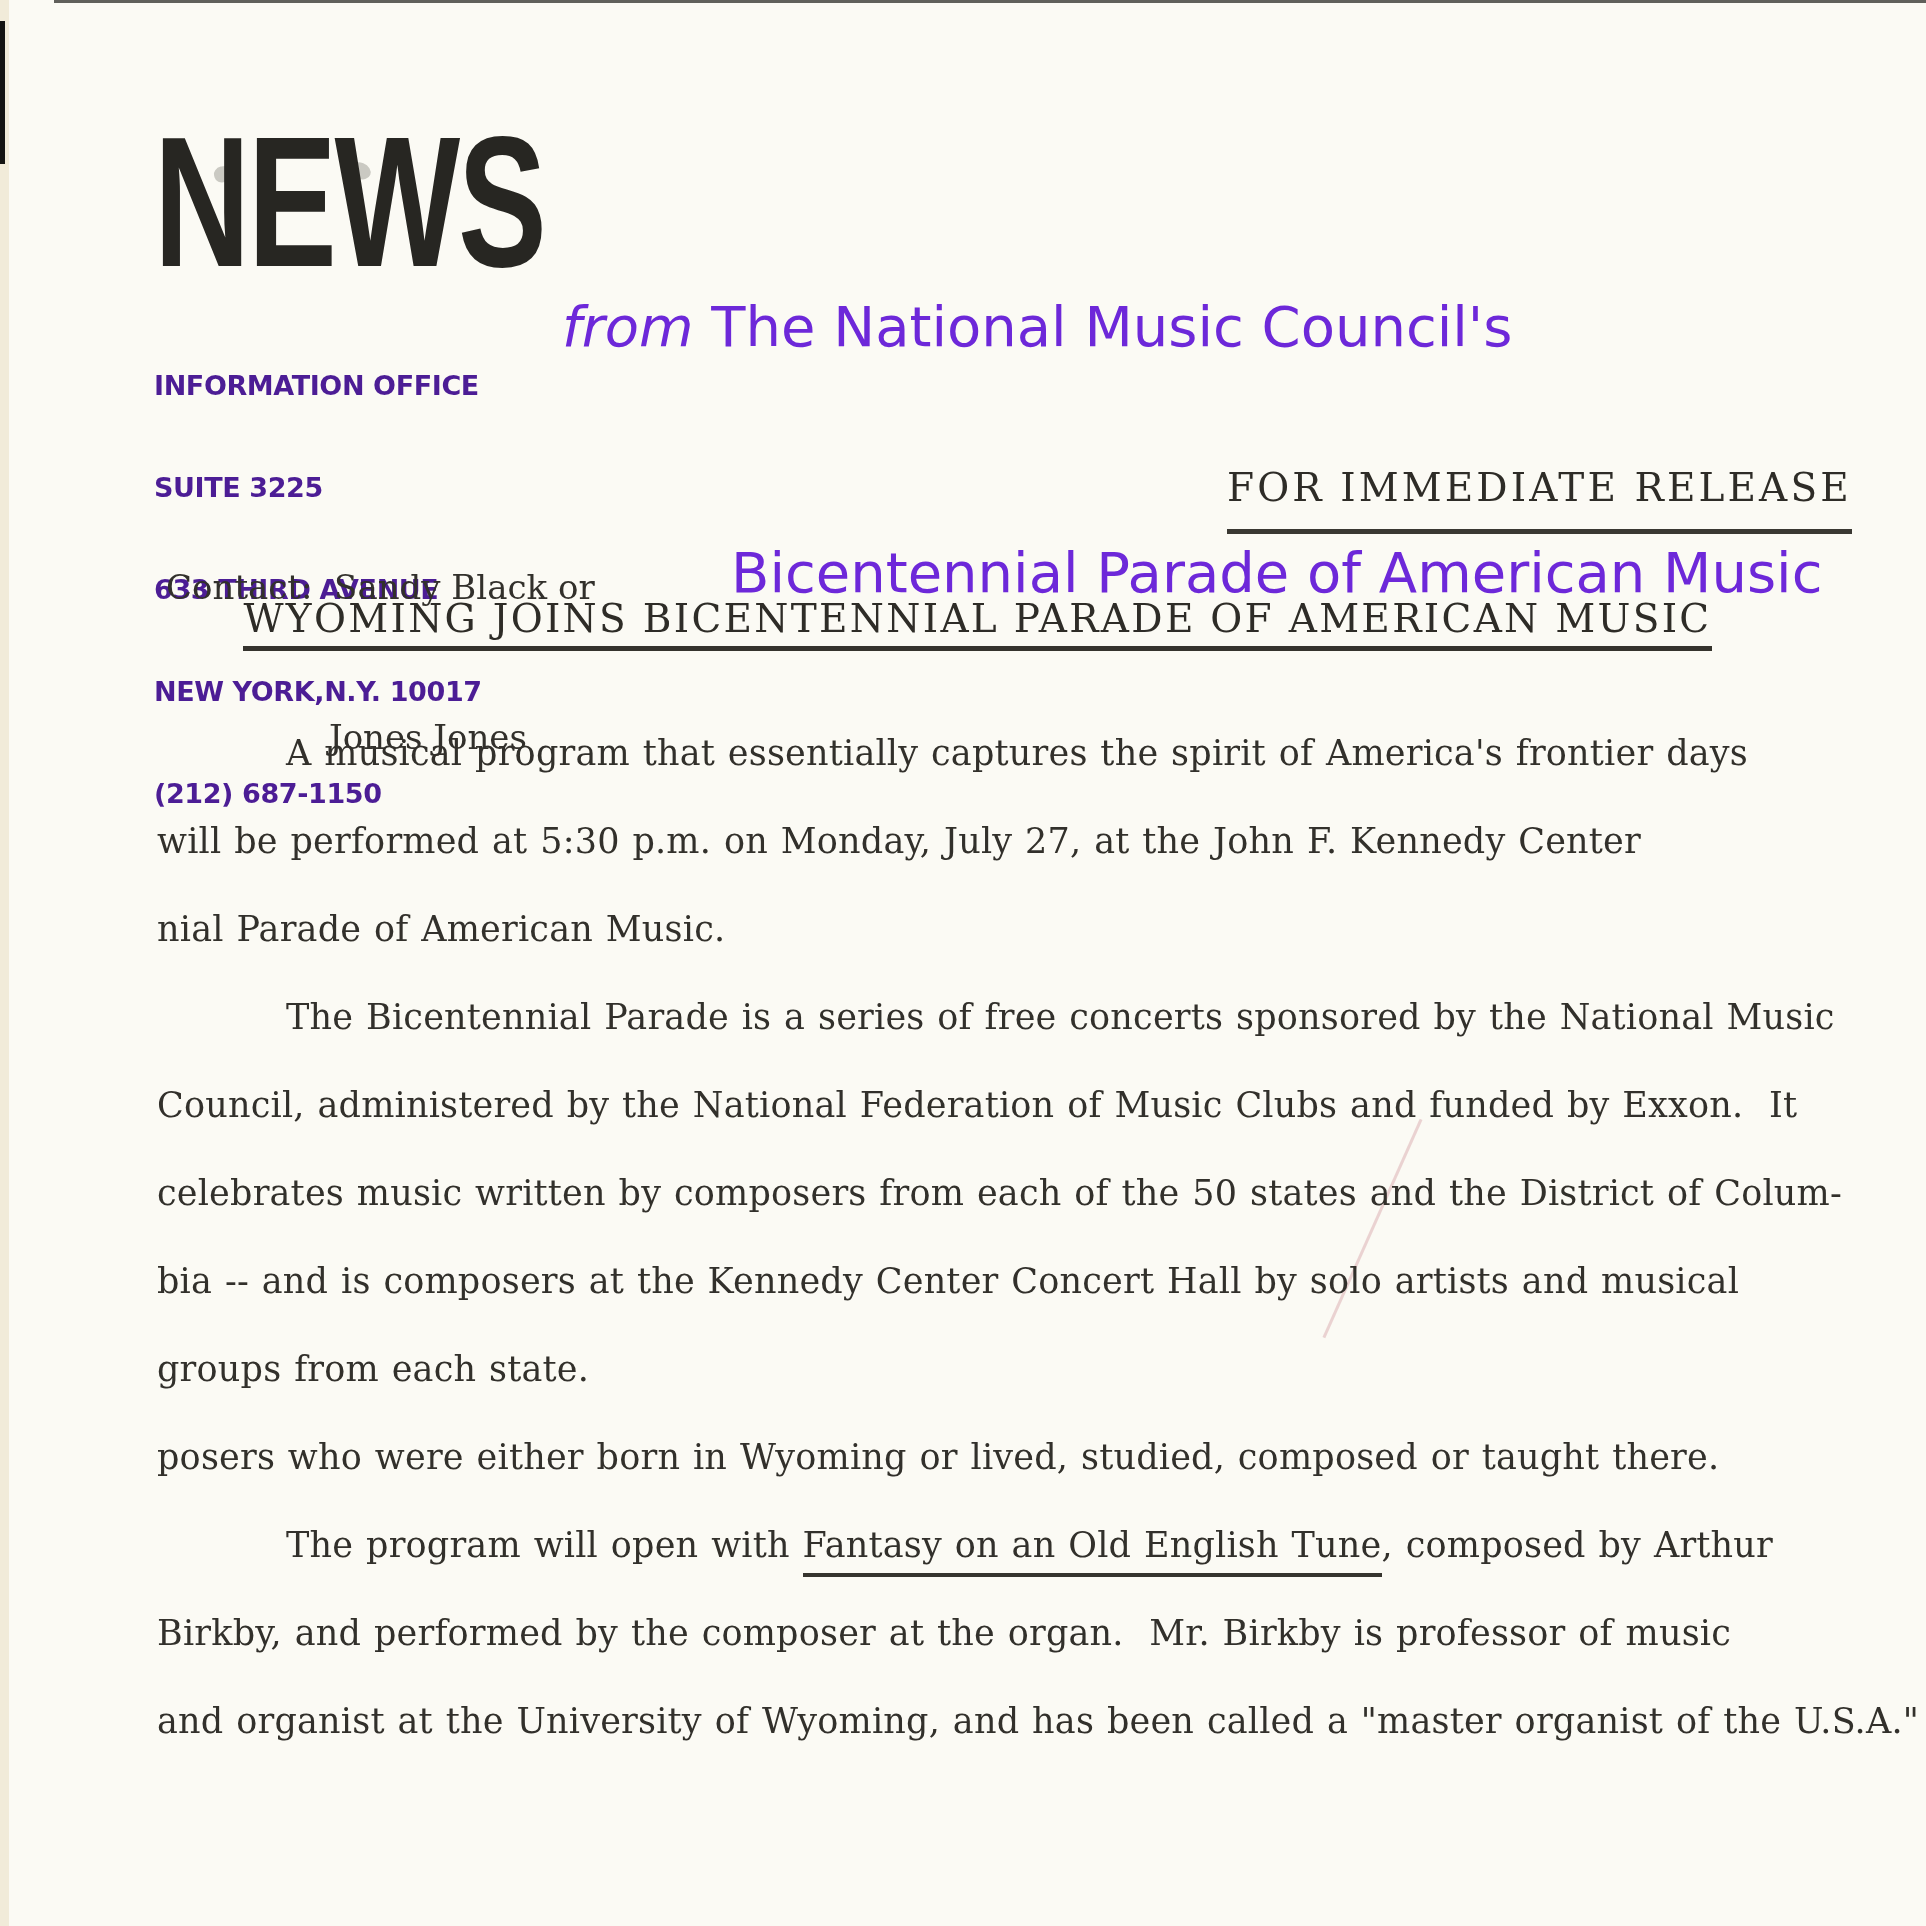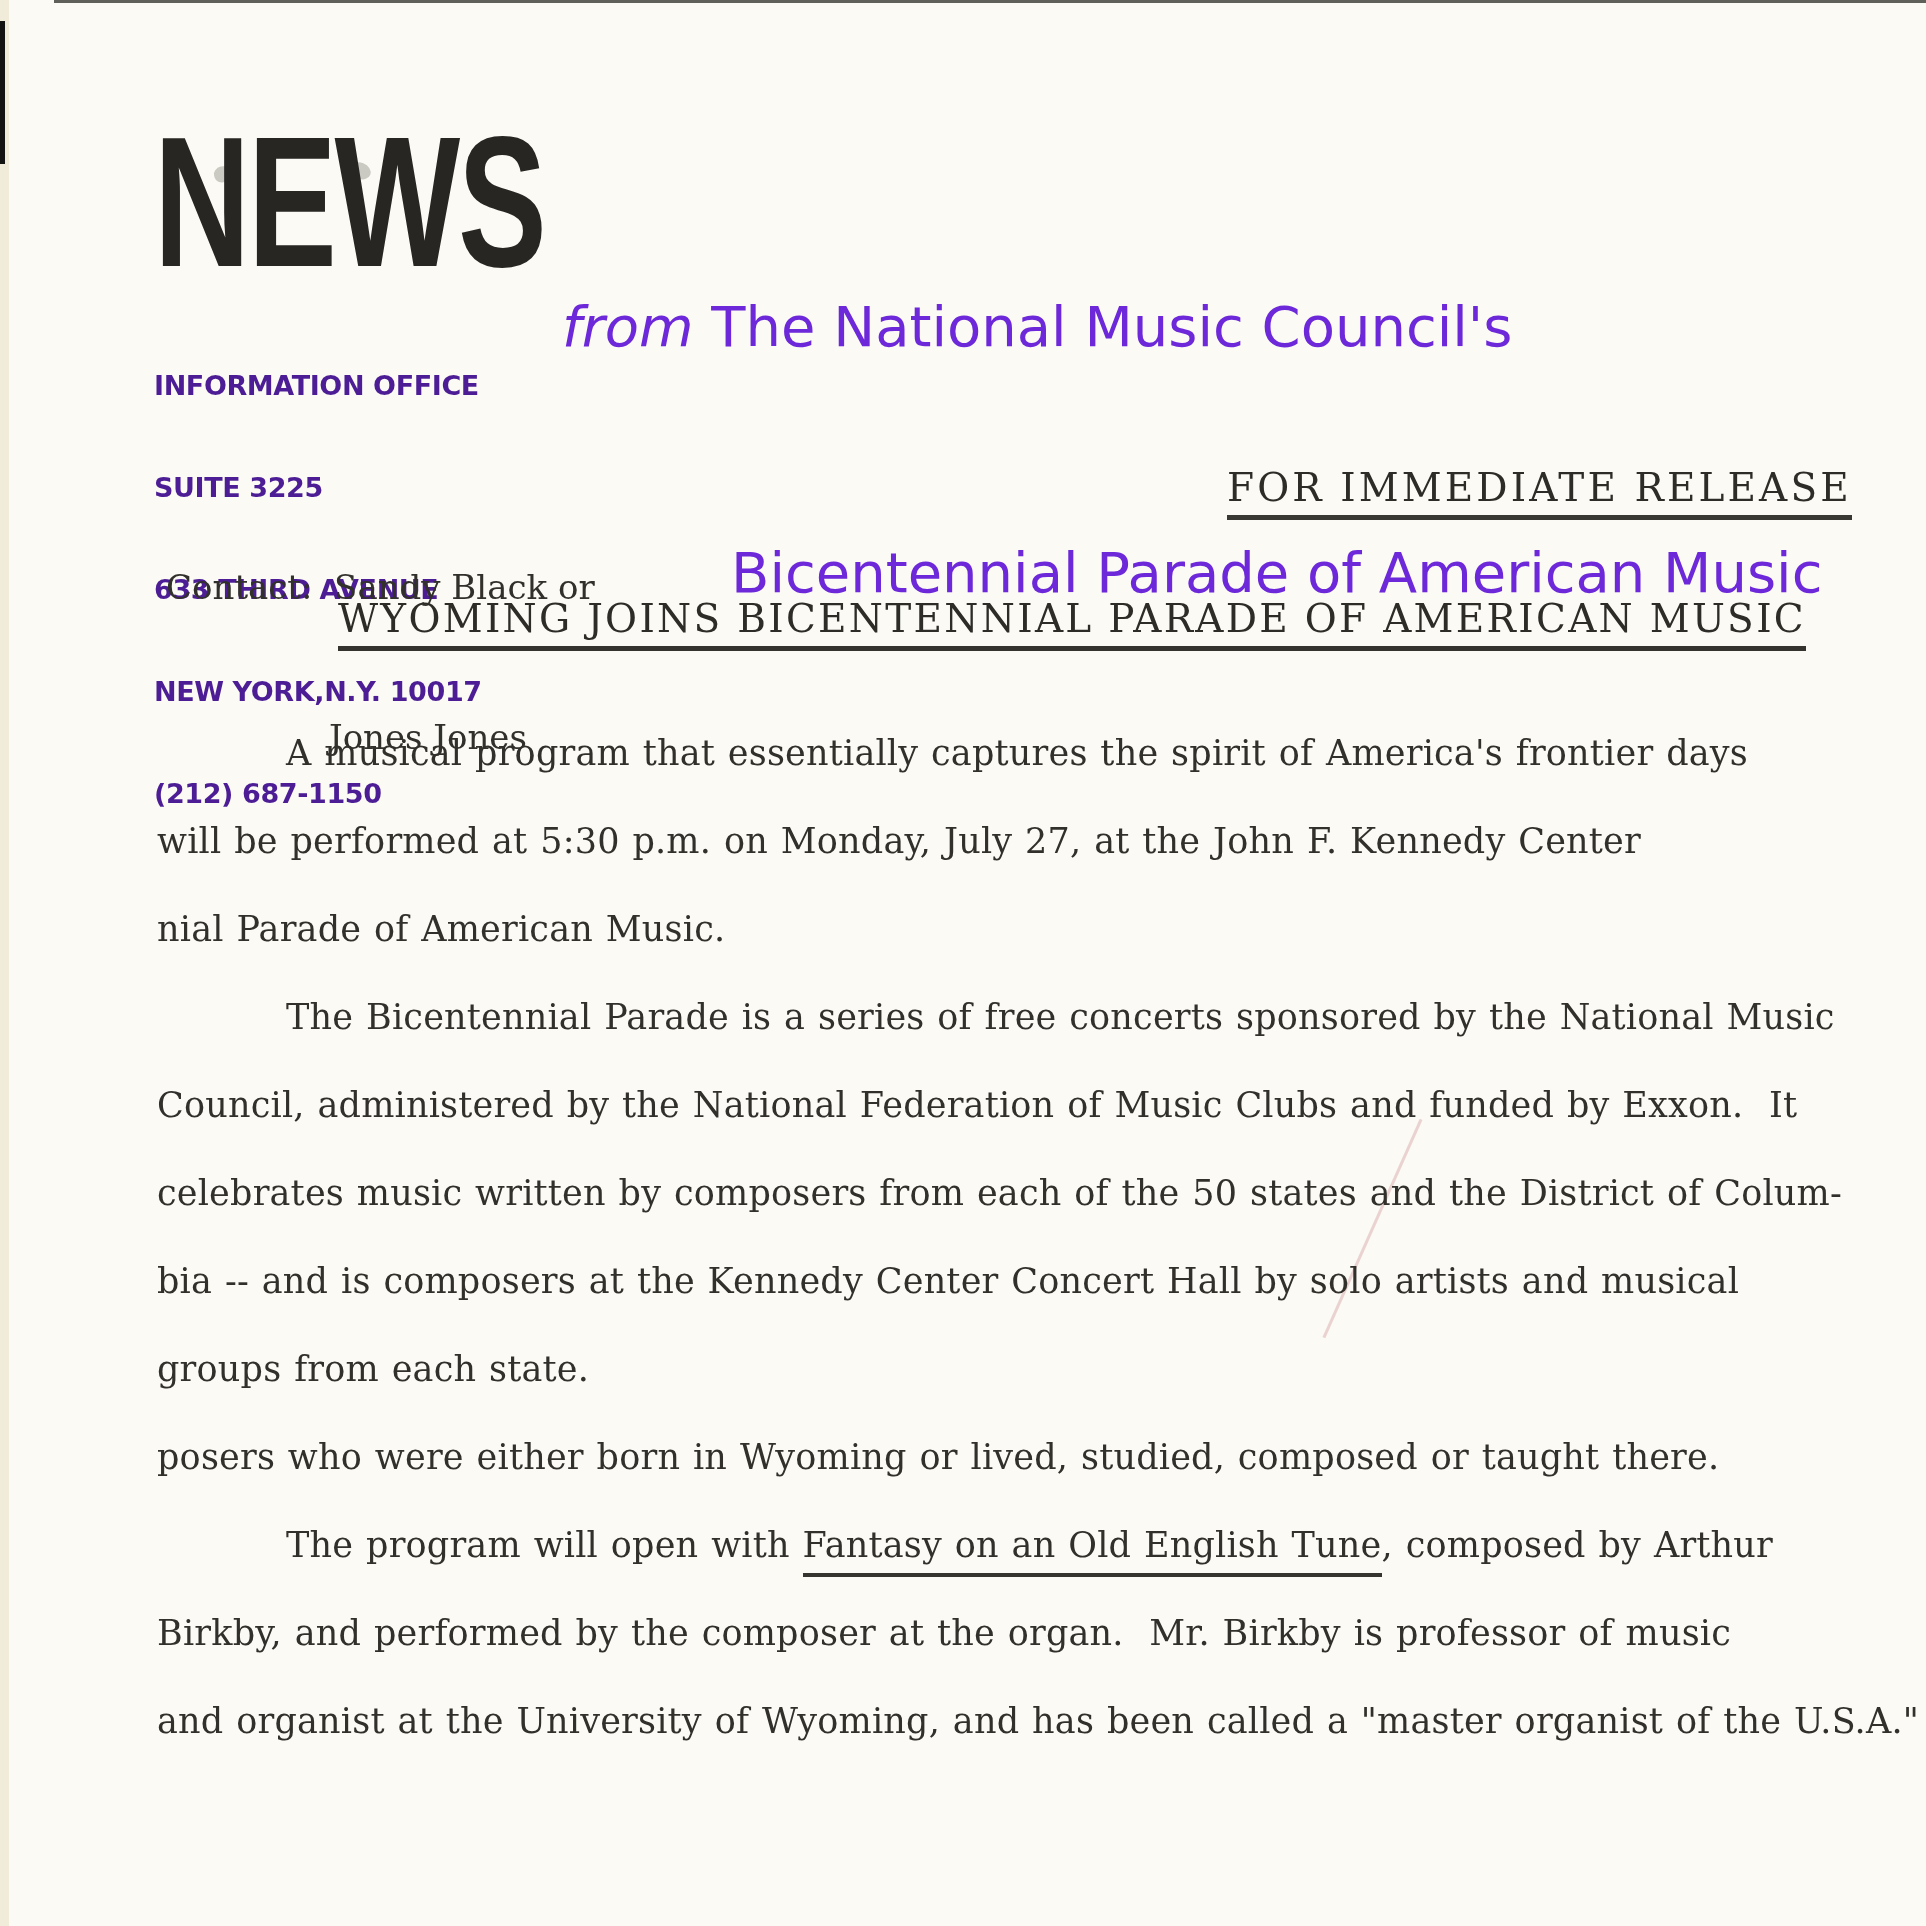--- a/index.html
+++ b/index.html
@@ -31,24 +31,24 @@
   
   .office{position:absolute;left:154px;top:301px;
     font-family:"DejaVu Sans", sans-serif;font-weight:bold;
     font-size:27px;line-height:34px;letter-spacing:-0.4px;color:#4c1d95;white-space:pre;}
   
   .contact{position:absolute;left:166px;top:462px;font-size:34px;line-height:50px;white-space:pre;}
   .contact .row2{padding-left:163px;}
   .release{
     position:absolute;left:1227px;top:465px;
     font-size:39px;letter-spacing:3.1px;white-space:pre;color:#2e2c27;
-    border-bottom:5.4px solid #3a3832;padding-bottom:5px;
+    border-bottom:5.4px solid #3a3832;padding-bottom:19px;
   }
   
-  .headline{position:absolute;left:119px;top:596px;width:1687px;text-align:right;}
+  .headline{position:absolute;left:134px;top:596px;width:1687px;text-align:center;}
   .headline .ht{
     display:inline-block;font-size:39px;letter-spacing:2.3px;white-space:pre;color:#2e2c27;
     border-bottom:5.4px solid #35332d;padding-bottom:4.6px;
   }
   
   .body-text{position:absolute;left:157px;top:709px;width:1691px;}
   .bline{font-size:35px;line-height:88px;letter-spacing:0.2px;word-spacing:1.5px;white-space:pre;}
   .bline.ind{padding-left:129px;}
   .useg{border-bottom:4.6px solid #36342e;padding-bottom:8px;}
 </style>

